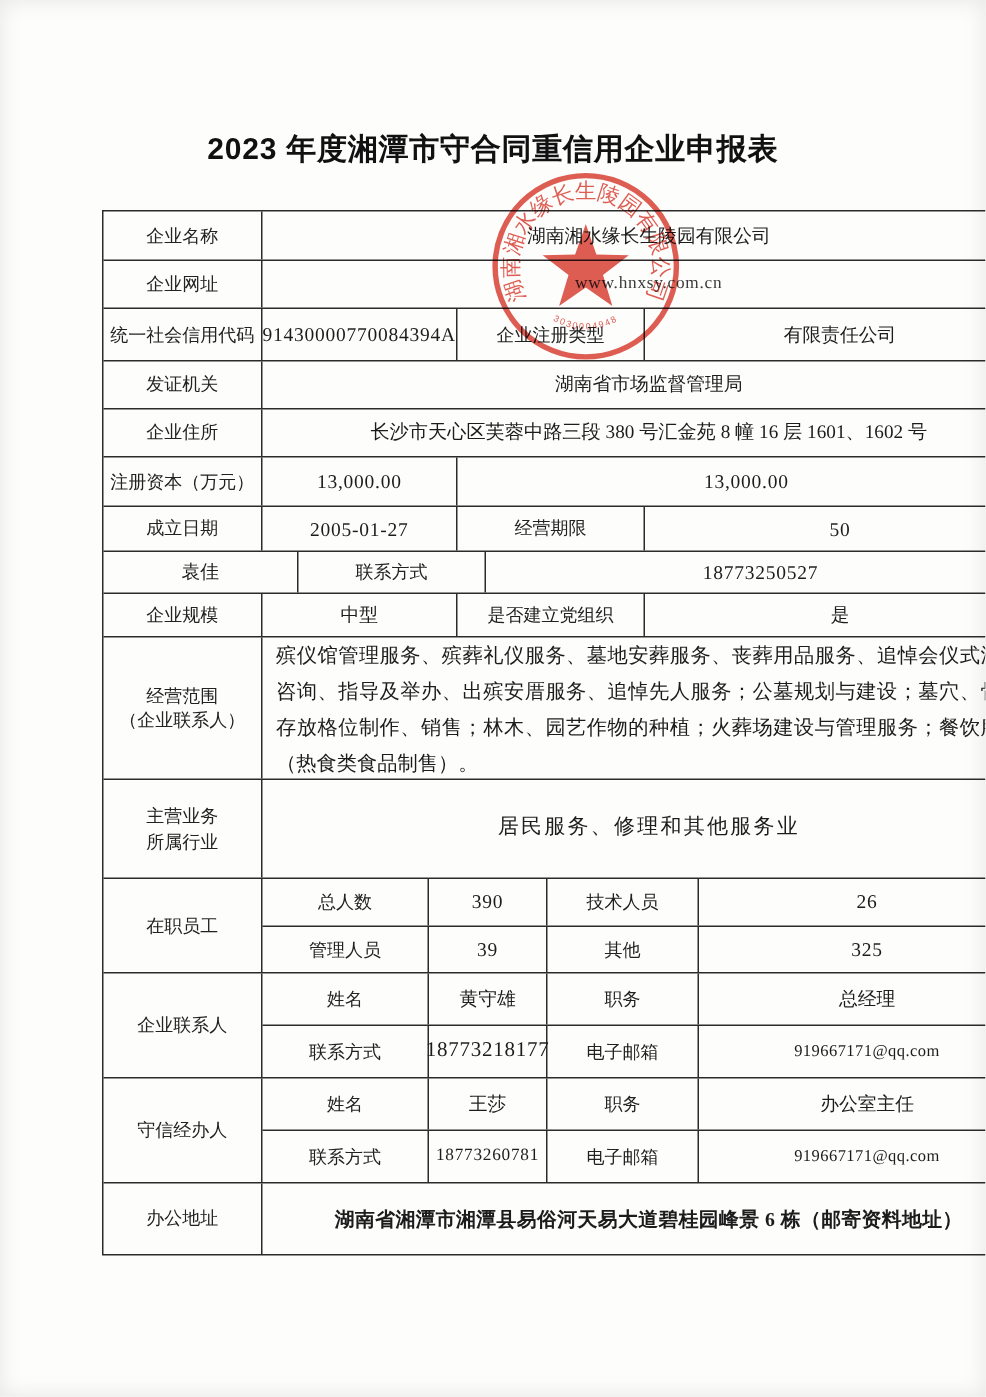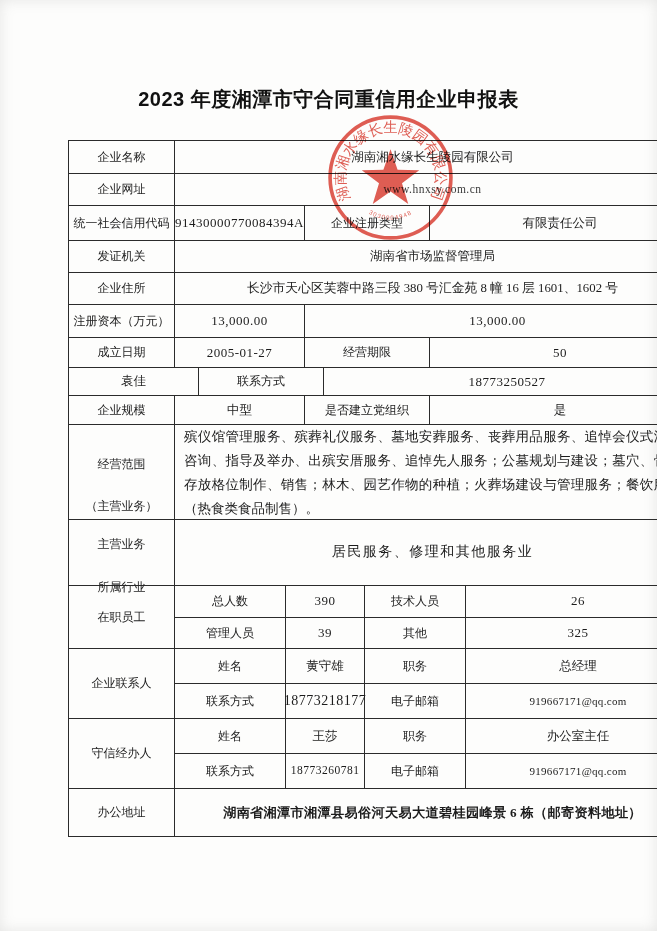--- a/index.html
+++ b/index.html
@@ -64,21 +64,21 @@
     font-size:13.5px; line-height:24px;
     padding:5px 9px 3px 9px;
     font-weight:500;
   }
   .industry-value { font-size:14px; letter-spacing:1.5px; font-weight:500; }
   .office-value { font-size:13.2px; font-weight:600; letter-spacing:0.3px; }
   .addr-value { font-size:12.8px; font-weight:500; }
   .mono-ish { font-size:13px; letter-spacing:0.5px; }
   .email { font-size:11px; letter-spacing:0.3px; }
   .website-value { color:#3a3a3a; font-size:11.5px; letter-spacing:0.5px; }
-  .two-line span { display:block;margin-top:26px; }
+  .two-line span { display:block; }
   
   .seal {
     position:absolute; left:320px; top:107px;
     width:141px; height:141px;
     opacity:0.82;
     mix-blend-mode:multiply;
     pointer-events:none;
   }
 </style>
 </head>
@@ -139,21 +139,21 @@
     <div class="row h29">
       <div class="cell w-label label">企业规模</div>
       <div class="cell wb-v1">中型</div>
       <div class="cell wb-l2 label">是否建立党组织</div>
       <div class="cell wb-v2">是</div>
     </div>
 
     <div class="row h95">
       <div class="cell w-label label two-line">
         <span>经营范围</span>
-        <span>（主营业务）</span>
+        <span>（企业联系人）</span>
       </div>
       <div class="cell w-full scope-text">殡仪馆管理服务、殡葬礼仪服务、墓地安葬服务、丧葬用品服务、追悼会仪式流程咨询、指导及举办、出殡安厝服务、追悼先人服务；公墓规划与建设；墓穴、骨灰存放格位制作、销售；林木、园艺作物的种植；火葬场建设与管理服务；餐饮服务（热食类食品制售）。</div>
     </div>
 
     <div class="row h66">
       <div class="cell w-label label two-line">
         <span>主营业务</span>
         <span>所属行业</span>
       </div>
       <div class="cell w-full industry-value">居民服务、修理和其他服务业</div>

